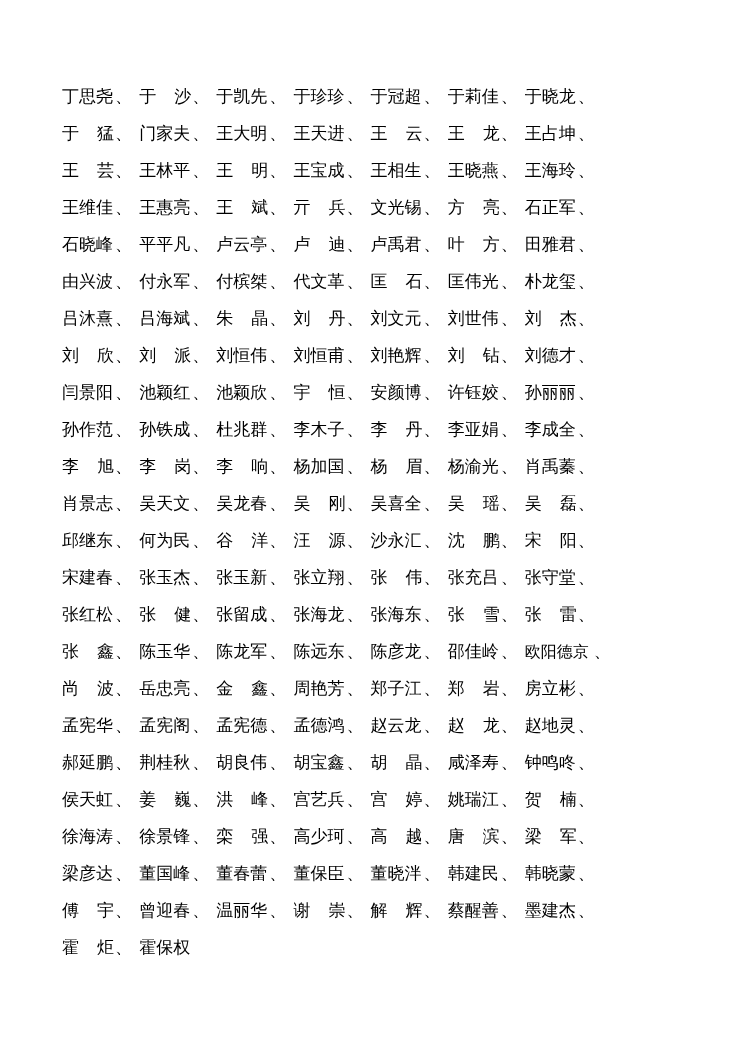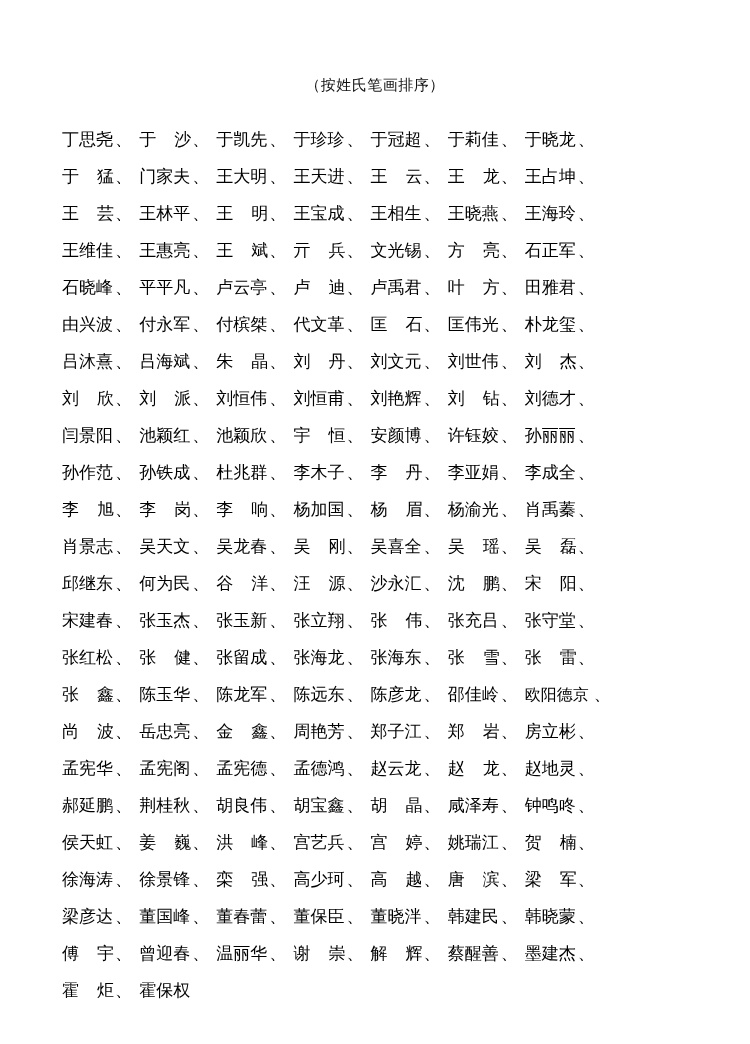--- a/index.html
+++ b/index.html
@@ -75,21 +75,20 @@
     padding-right: 0;
   }
   .ch {
     display: inline-block;
   }
 </style>
 </head>
 <body>
 
 <div class="page">
-  <p class="doc-subtitle">（按姓氏笔画排序）</p>
   <div class="name-grid">
       <div class="cell" style="grid-area: 1 / 1;">
         <span class="nm three" style="justify-content: flex-start;">
           <span class="ch">丁</span>
           <span class="ch">思</span>
           <span class="ch">尧</span>
         </span>
         <span class="sep">、</span>
       </div>
       <div class="cell" style="grid-area: 1 / 2;">

